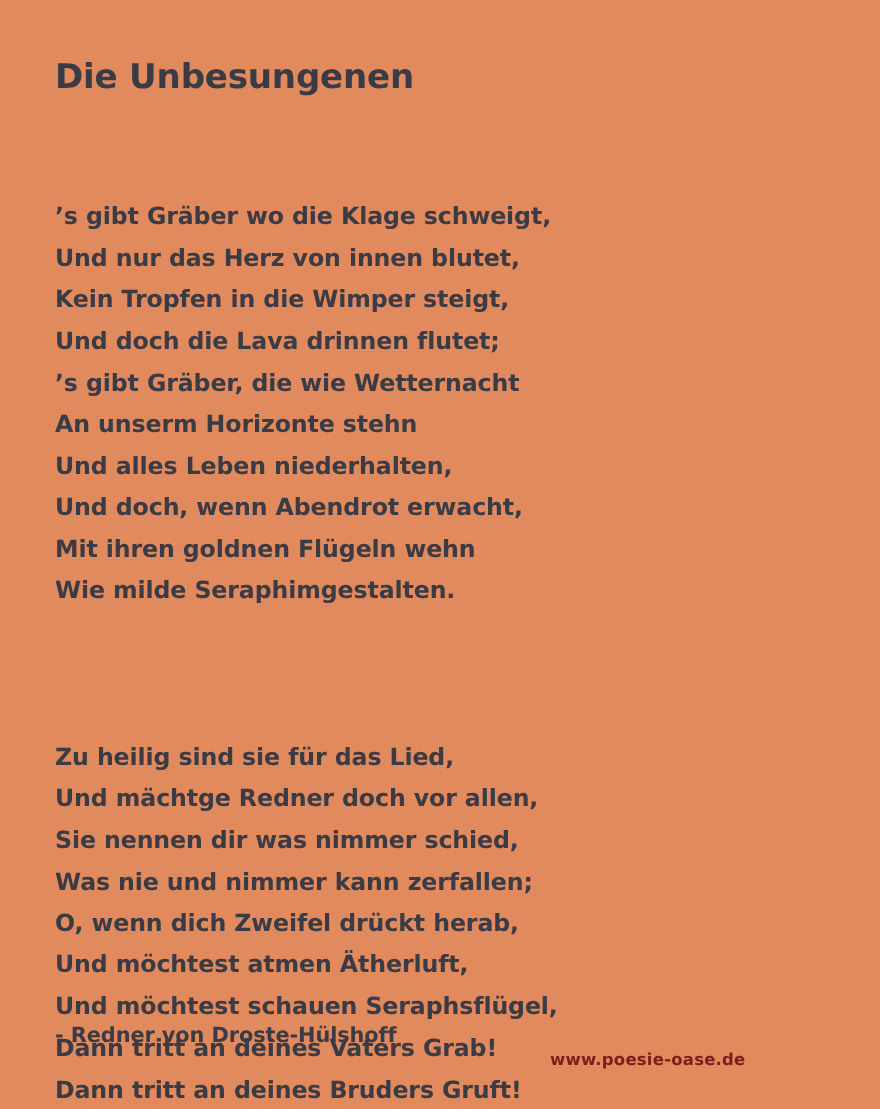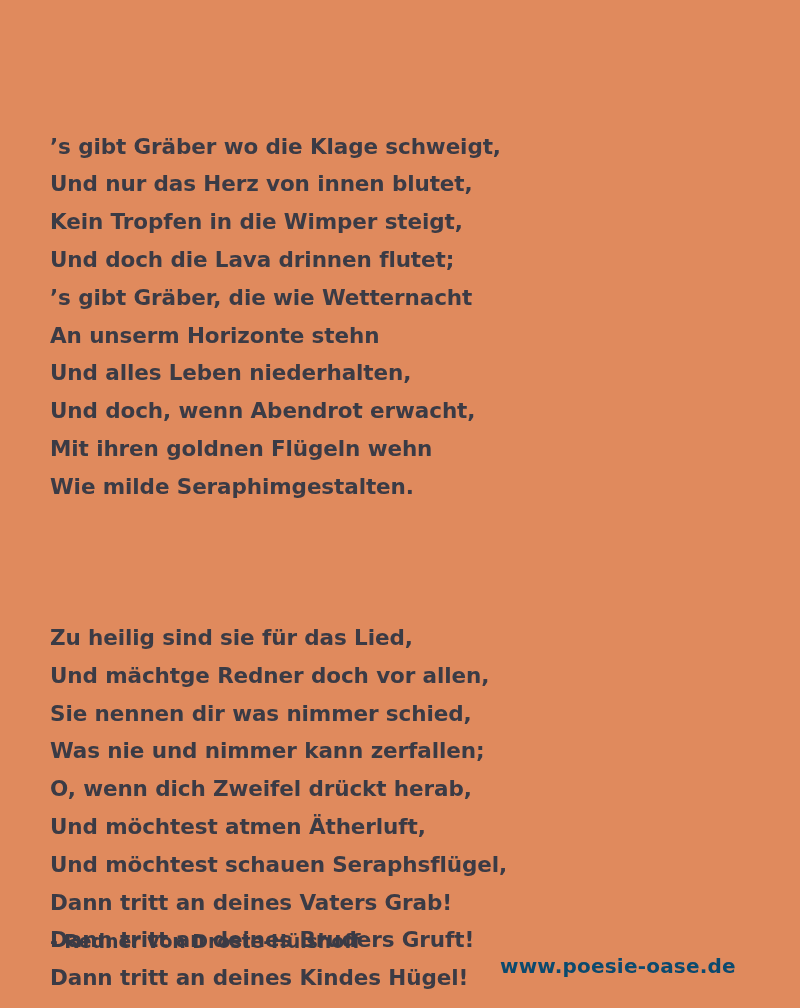--- a/index.html
+++ b/index.html
@@ -49,30 +49,31 @@
     top: 930px;
     font-size: 19px;
     font-weight: 600;
     color: #3b3b45;
     letter-spacing: -0.1px;
   }
   .site {
     position: absolute;
     left: 500px;
     top: 954px;
-    font-size: 20px;
+    font-size: 15px;
     font-weight: 600;
-    color: #0c4a6e;
+    color: #7f1d1d;
     letter-spacing: 0.2px;
   }
 </style>
 </head>
 <body>
 
 <div class="page">
+  <h1 class="poem-title">Die Unbesungenen</h1>
   <div class="poem-body">
     <div class="stanza">’s gibt Gräber wo die Klage schweigt,
 Und nur das Herz von innen blutet,
 Kein Tropfen in die Wimper steigt,
 Und doch die Lava drinnen flutet;
 ’s gibt Gräber, die wie Wetternacht
 An unserm Horizonte stehn
 Und alles Leben niederhalten,
 Und doch, wenn Abendrot erwacht,
 Mit ihren goldnen Flügeln wehn

